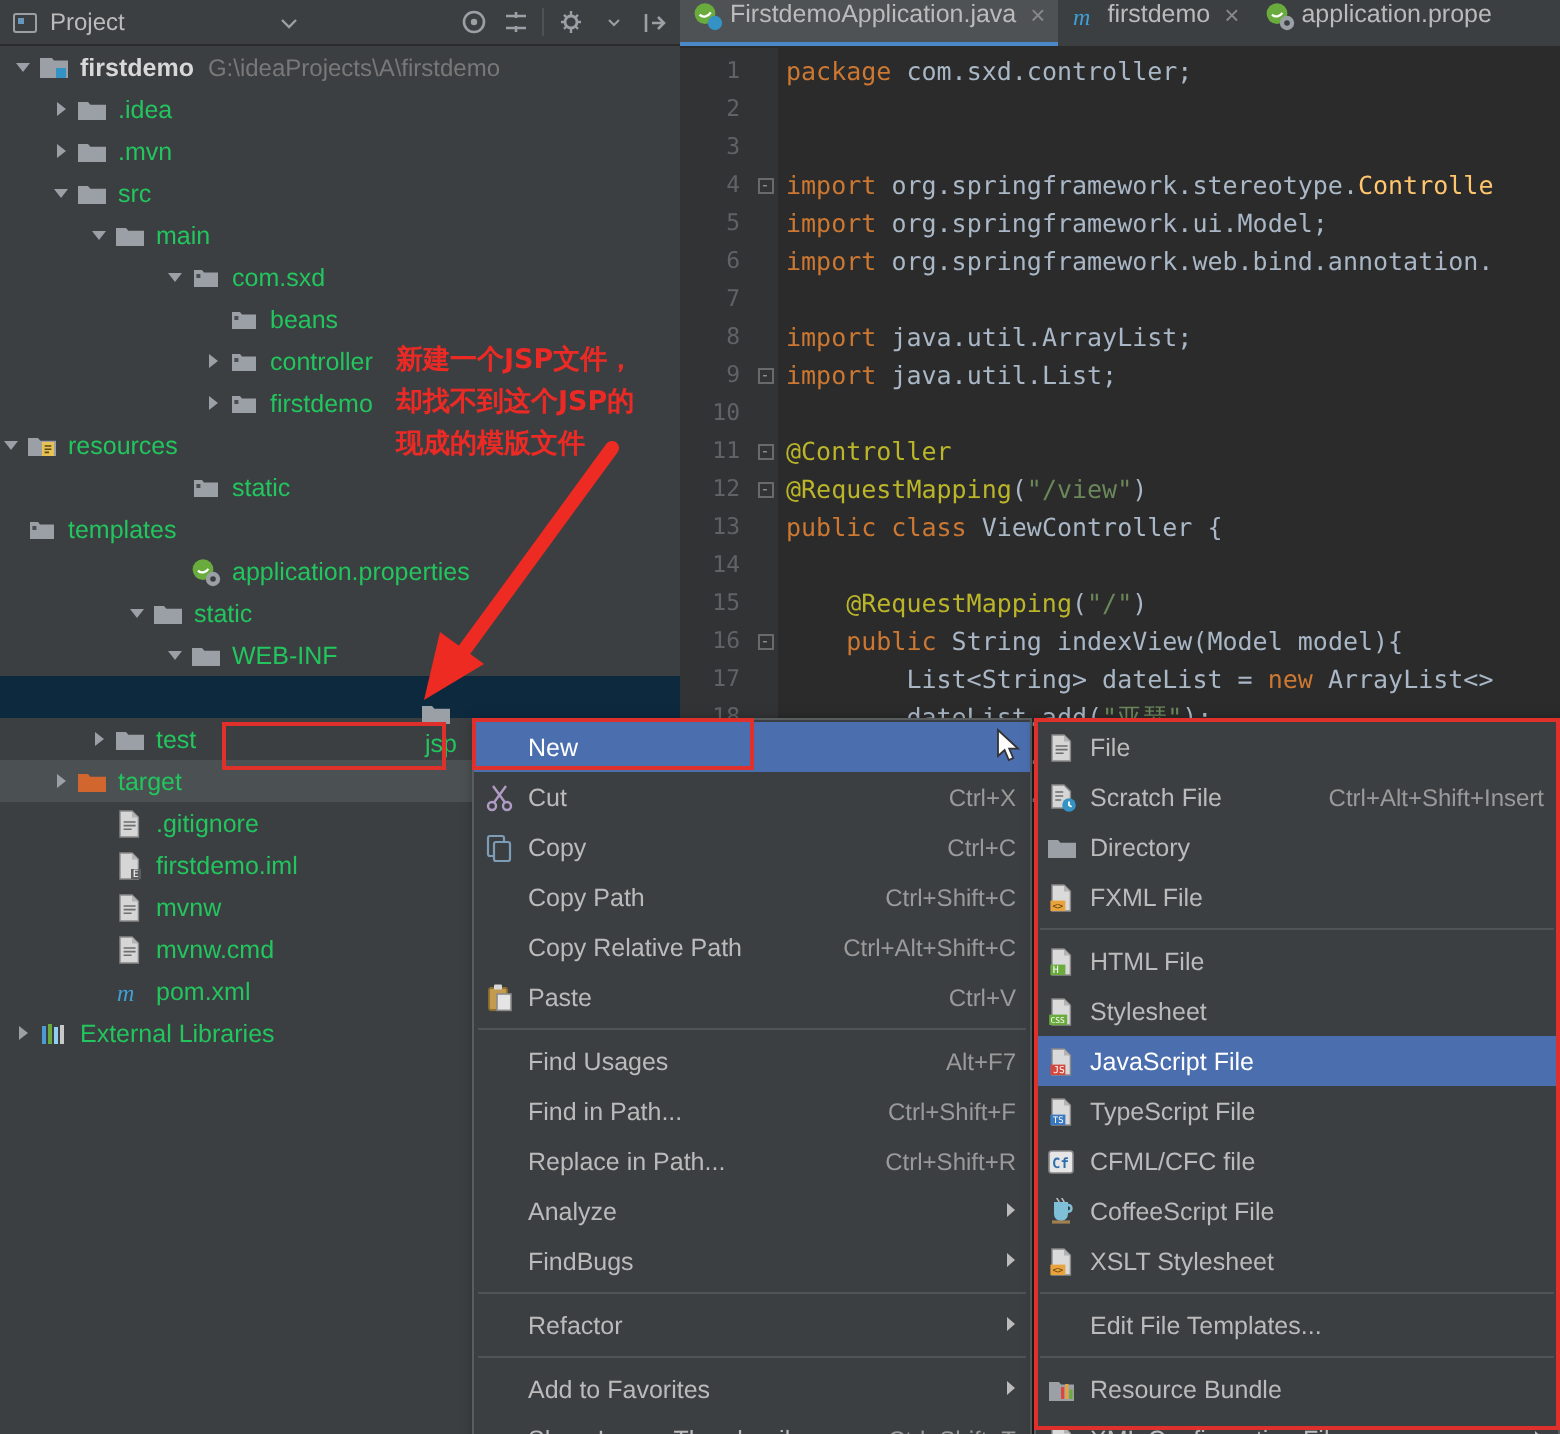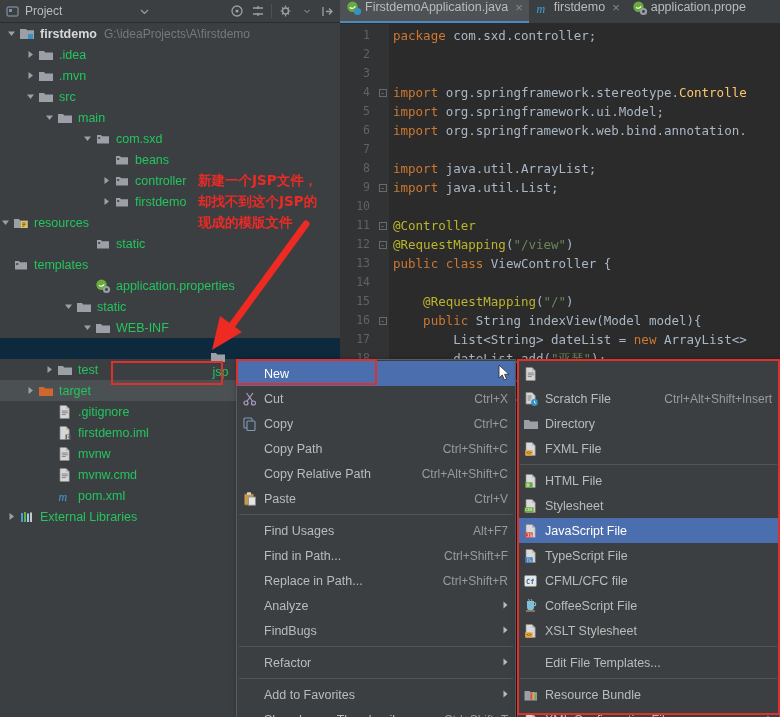--- a/index.html
+++ b/index.html
@@ -662,20 +662,21 @@
     </div>
   <div id="new-box"></div>
 
   <div id="sub-menu">
       <div class="smi">
         <span class="mi-icon"><svg width="16" height="16" viewBox="0 0 16 16">
             <path d="M3 1.5h6l3.2 3.2V14.5H3z" fill="#d6d6d6" stroke="#8a8a8a" stroke-width="0.7"></path>
             <path d="M9 1.5v3.3h3.2" fill="#b4b4b4"></path>
             <path d="M4.8 7h6M4.8 8.8h6M4.8 10.6h4" stroke="#6e6e6e" stroke-width="0.8"></path>
           </svg></span>
+        <span class="mi-label">File</span>
       </div>
       <div class="smi">
         <span class="mi-icon"><svg width="16" height="16" viewBox="0 0 16 16">
             <path d="M3 1.5h6l3.2 3.2V13H3z" fill="#d6d6d6" stroke="#8a8a8a" stroke-width="0.7"></path>
             <path d="M4.6 5h4M4.6 7h4M4.6 9h3" stroke="#6e6e6e" stroke-width="0.8"></path>
             <circle cx="11.5" cy="11.5" r="3.4" fill="#3592c4"></circle>
             <path d="M11.5 9.7v1.9l1.3 0.8" stroke="#fff" stroke-width="0.9" fill="none"></path>
           </svg></span>
         <span class="mi-label">Scratch File</span>
         <span class="mi-key">Ctrl+Alt+Shift+Insert</span>

